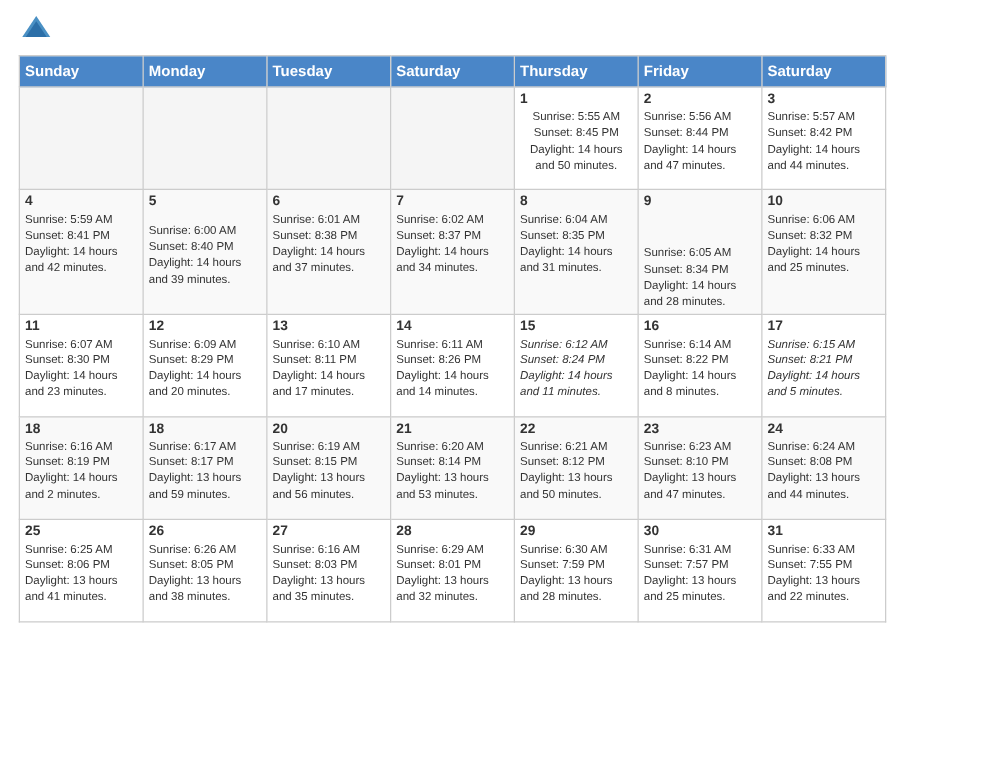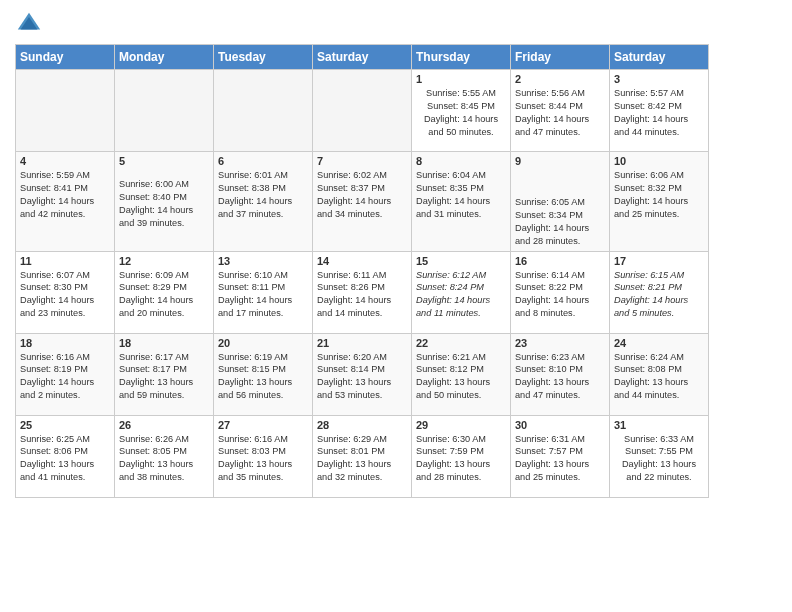--- a/index.html
+++ b/index.html
@@ -344,21 +344,21 @@
           </td>
           <td>
             <span class="day-num">30</span>
             <div class="day-info" style="white-space: pre-line;">Sunrise: 6:31 AM
 Sunset: 7:57 PM
 Daylight: 13 hours
 and 25 minutes.</div>
           </td>
           <td>
             <span class="day-num">31</span>
-            <div class="day-info" style="white-space: pre-line; text-align: center;">Sunrise: 6:33 AM
+            <div class="day-info" style="white-space: pre-line;">Sunrise: 6:33 AM
 Sunset: 7:55 PM
 Daylight: 13 hours
 and 22 minutes.</div>
           </td>
         </tr>
       </tbody>
   </table>
 </div>
 
 </body></html>

